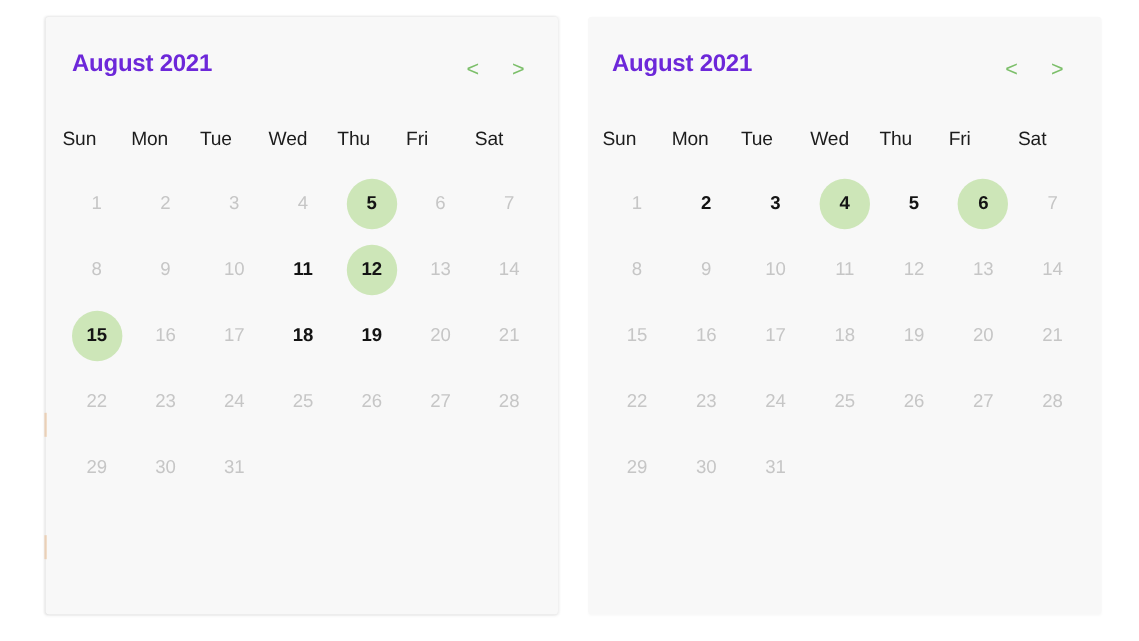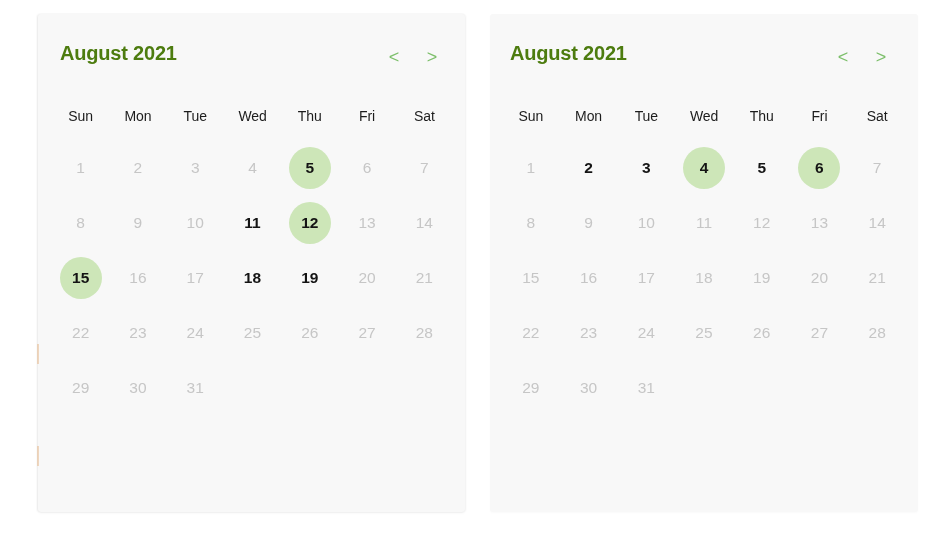--- a/index.html
+++ b/index.html
@@ -61,21 +61,21 @@
   
   .cal-header {
     position: relative;
     height: 62px;
     display: flex;
     align-items: center;
   }
   .cal-title {
     font-size: 20px;
     font-weight: bold;
-    color: #4d7c0f;
+    color: #6d28d9;
     letter-spacing: -0.2px;
     white-space: nowrap;
     text-align: center;
   }
   .left .cal-title  { margin-left: 22px; margin-top: 16px; }
   .right .cal-title { margin-left: 20px; margin-top: 16px; }
 
   .nav-group {
     position: absolute;
     display: flex;
@@ -104,22 +104,22 @@
   
   .weekday-row {
     display: grid;
     grid-template-columns: repeat(7, 1fr);
     box-sizing: border-box;
   }
   .left .weekday-row  { margin-top: 32px; padding: 0 12px 0 14px; }
   .right .weekday-row { margin-top: 32px; padding: 0 12px 0 12px; }
 
   .weekday {
-    text-align: center;
-    font-size: 14px;
+    text-align: left;
+    font-size: 16px;
     font-weight: 500;
     color: #1c1c1c;
     letter-spacing: -0.1px;
   }
 
   
   .day-grid {
     display: grid;
     grid-template-columns: repeat(7, 1fr);
     box-sizing: border-box;

